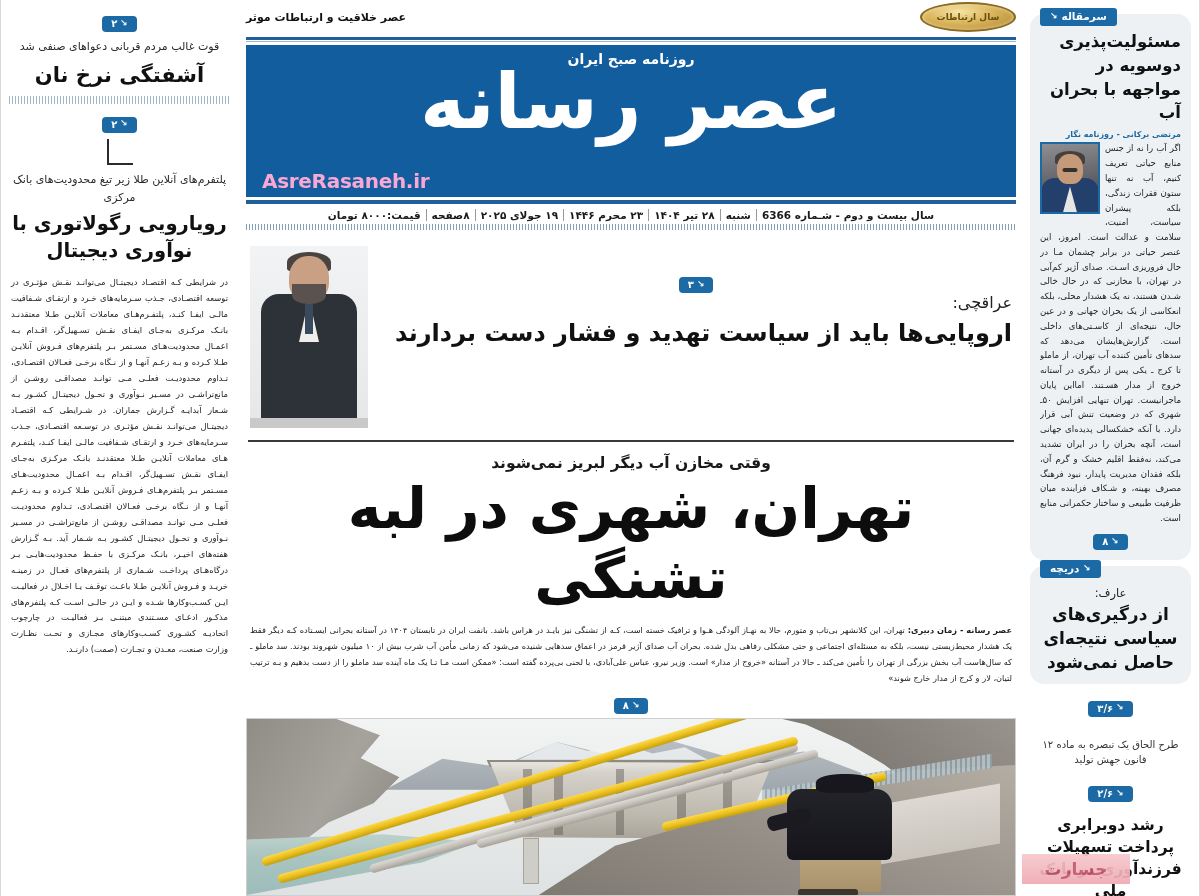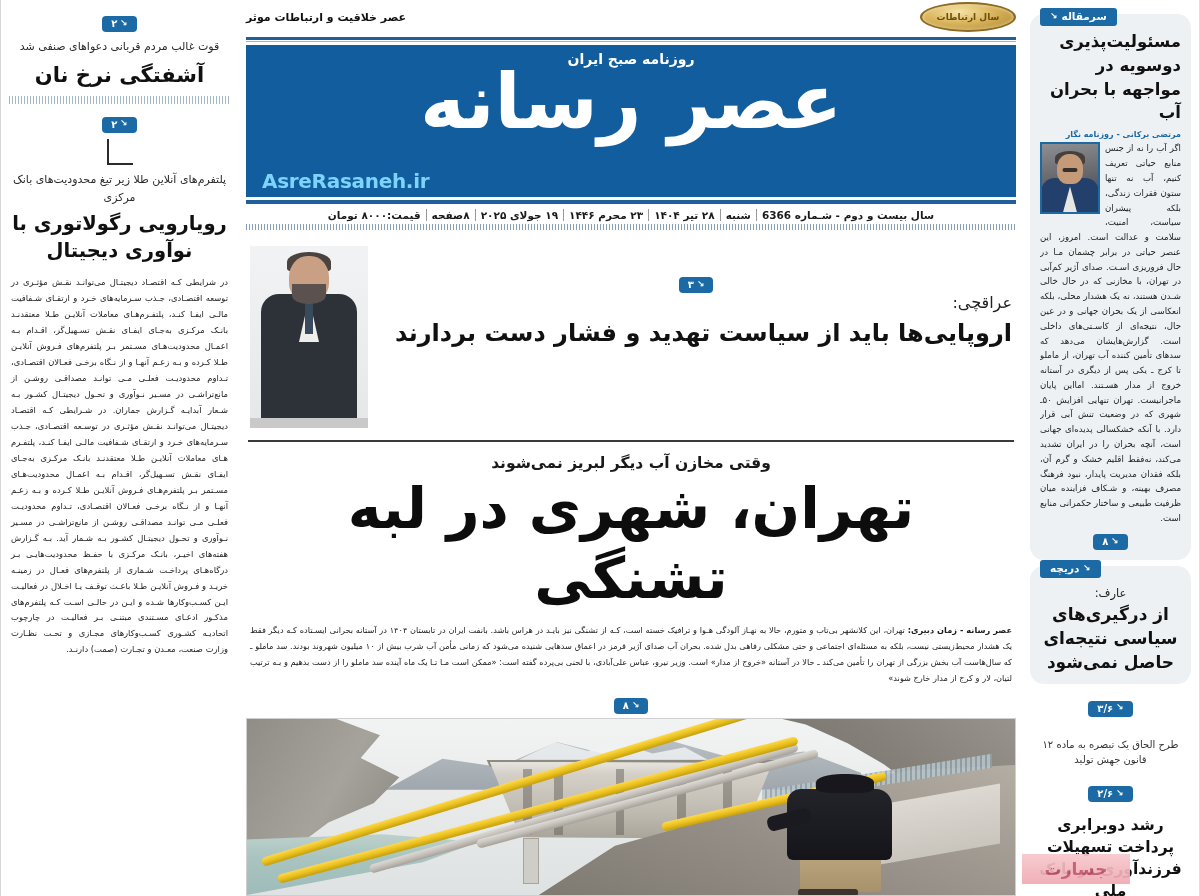--- a/index.html
+++ b/index.html
@@ -214,21 +214,21 @@
     color:#fff;
     font-size: 76px;
     font-weight: bold;
     line-height: .98;
     letter-spacing: -2px;
     margin-top: -2px;
     white-space: nowrap;
   }
   .mh-url {
     position: absolute; left: 16px; bottom: 4px;
-    color:#7dd3fc; font-size: 20px; font-weight: bold;
+    color:#f9a8d4; font-size: 20px; font-weight: bold;
     direction: ltr; letter-spacing: -.3px;
   }
   .rule-blue2 { height: 4px; background:#1f5f9c; margin-top: 3px; }
 
   .dateline {
     display:flex; align-items:center; justify-content:center;
     gap: 0px; padding: 5px 2px 3px;
     font-size: 10.5px; font-weight: bold; color:#1a1a1a;
     flex-wrap: nowrap; white-space: nowrap;
   }

